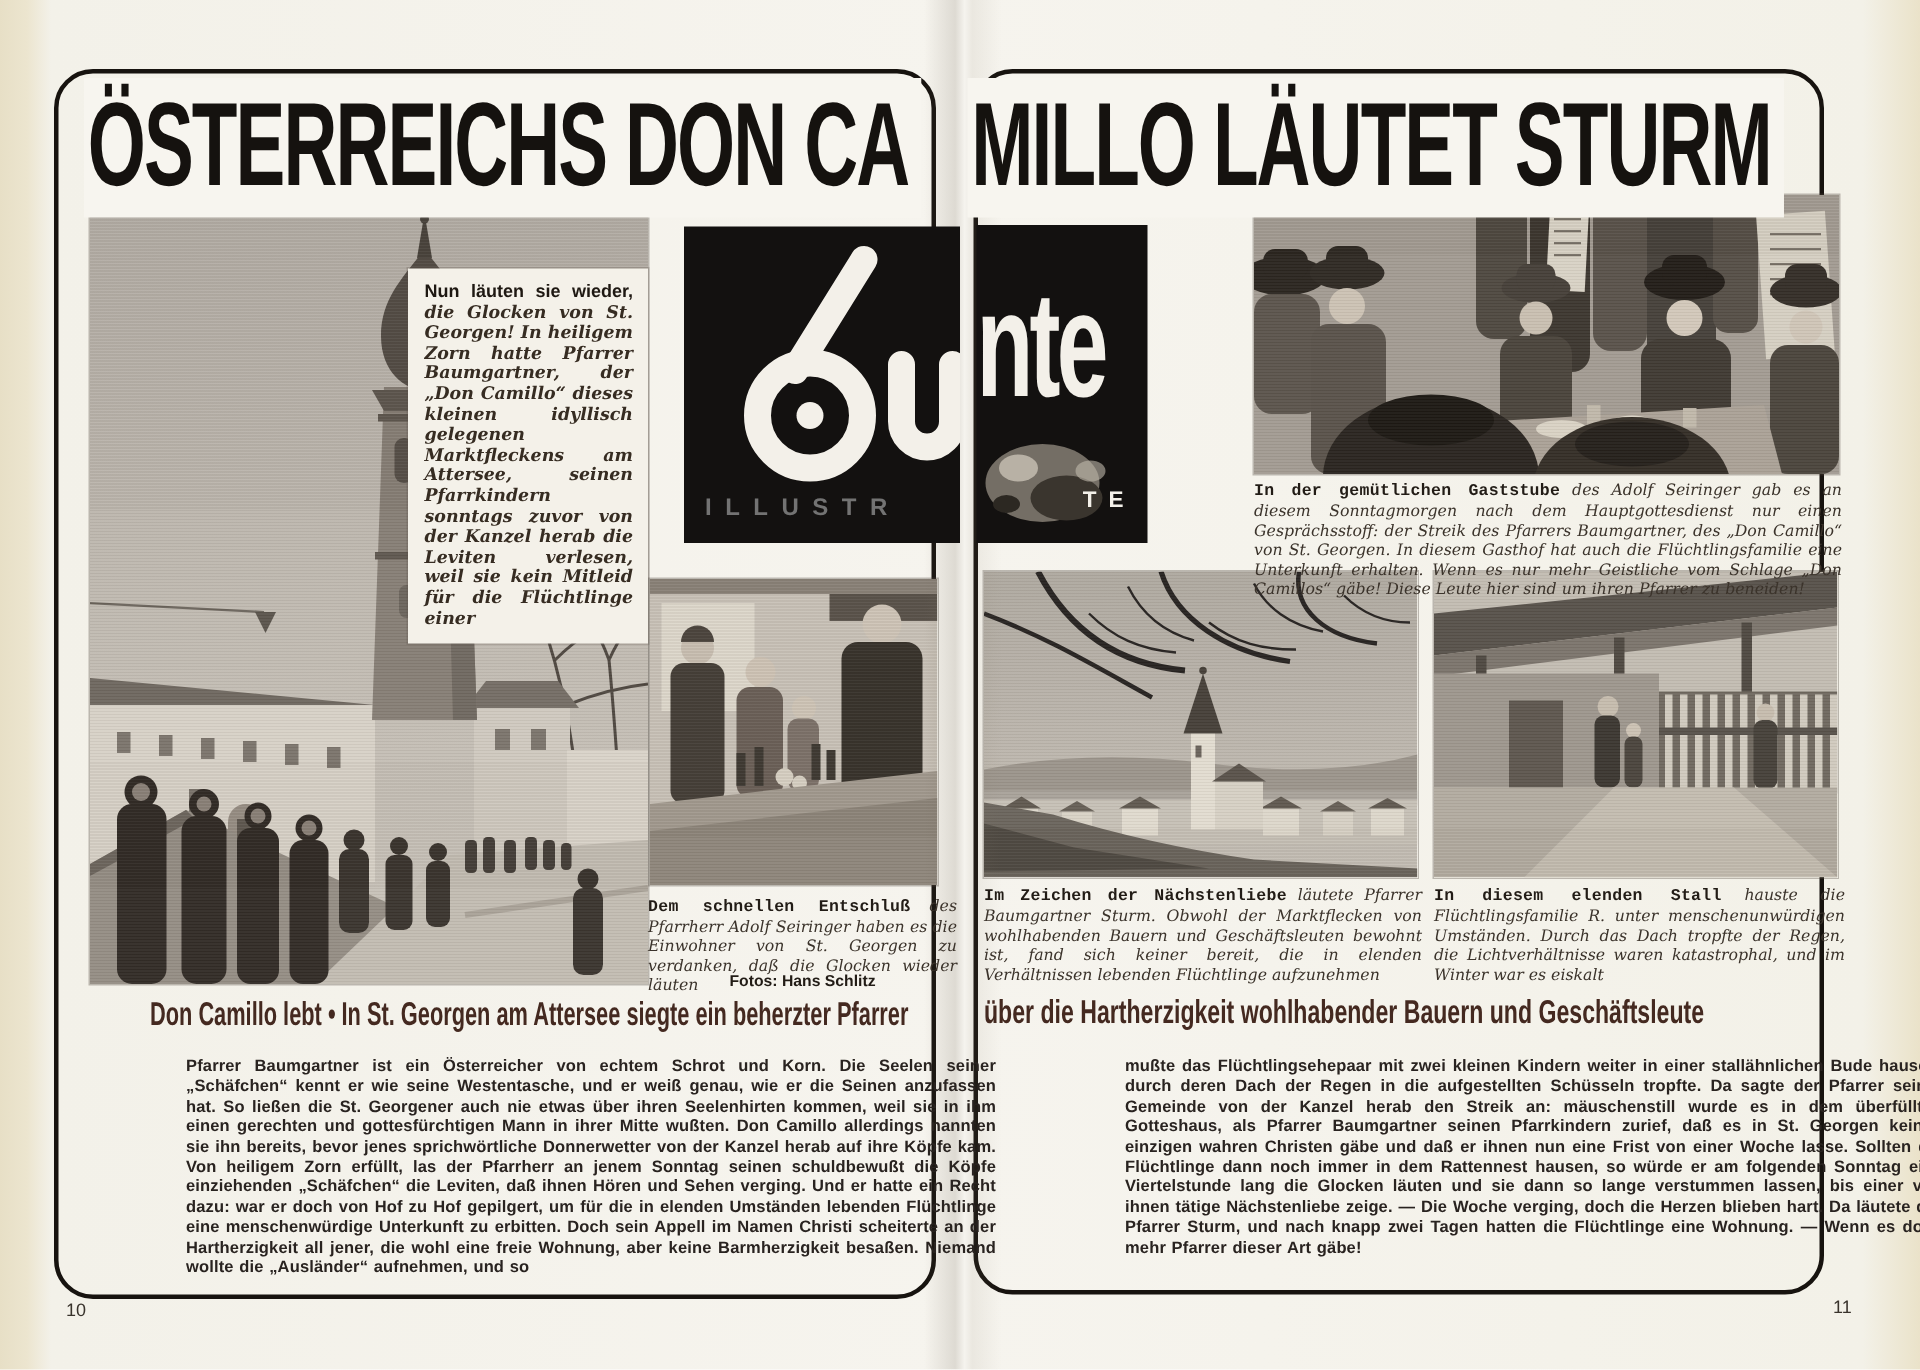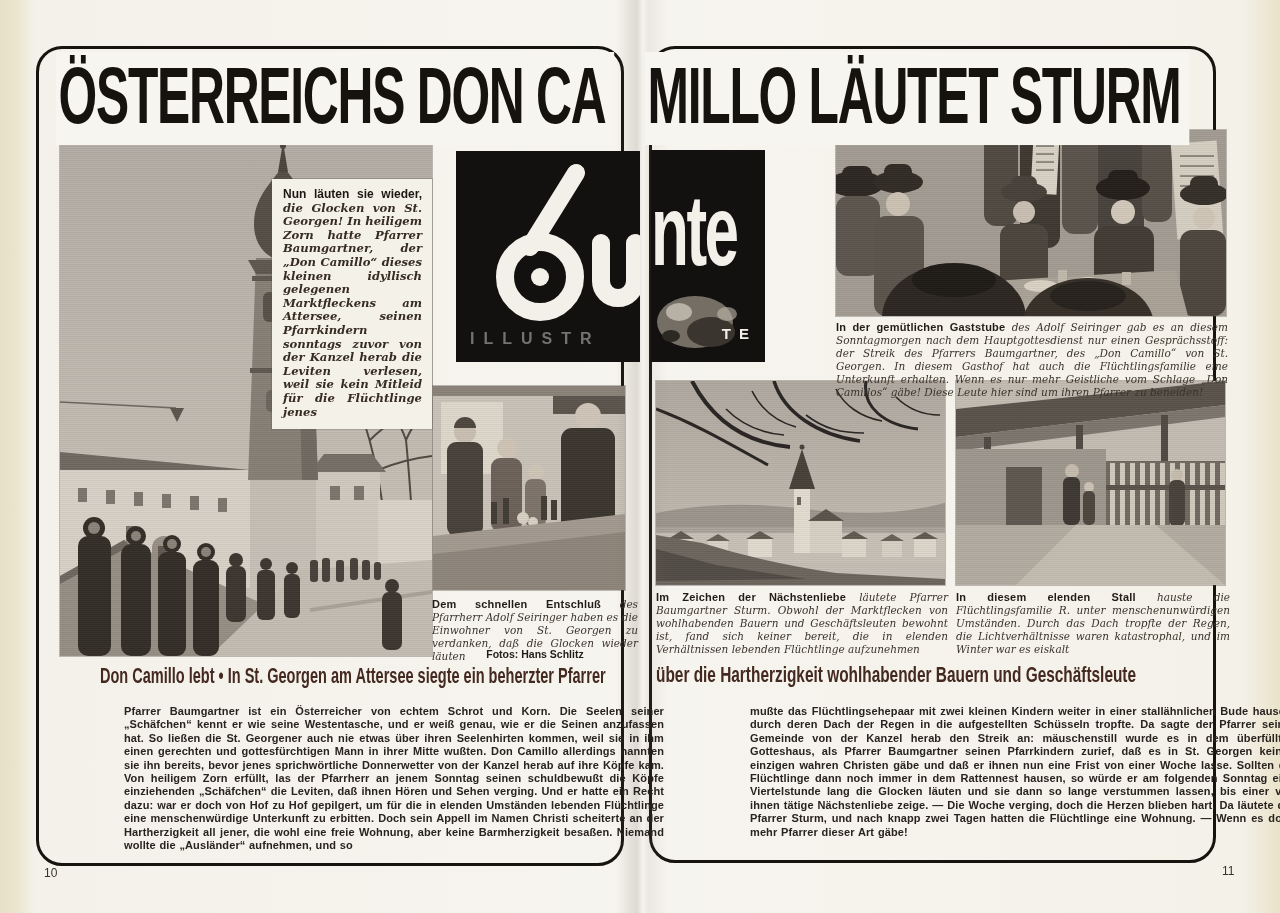--- a/index.html
+++ b/index.html
@@ -28,21 +28,21 @@
   #subhl-left{left:100px;top:663px;transform:scaleX(.66);}
   #subhl-right{left:656px;top:662px;transform:scaleX(.70);}
   
   .bodycopy{position:absolute;z-index:5;font-weight:700;font-size:11px;line-height:13.4px;
       color:#292320;text-align:justify;letter-spacing:.1px;word-spacing:.6px;margin-left:36px;}
   #body-left{left:88px;top:705px;width:540px;}
   #body-right{left:714px;top:705px;width:545px;}
   
   .cap{position:absolute;z-index:5;font-family:"DejaVu Serif",serif;font-style:italic;
       font-size:10.5px;line-height:12.9px;color:#3b332b;text-align:justify;}
-  .cap .lead{font-family:Liberation Sans, sans-serif;font-style:normal;font-weight:700;
+  .cap .lead{font-family:Liberation Mono, monospace;font-style:normal;font-weight:700;
       font-size:11px;color:#221c16;letter-spacing:.2px;}
   #cap-gaststube{left:836px;top:321px;width:392px;}
   #cap-entschluss{left:432px;top:598px;width:206px;}
   #cap-village{left:656px;top:591px;width:292px;}
   #cap-stall{left:956px;top:591px;width:274px;}
   #credit{left:432px;top:648px;width:206px;text-align:center;font-weight:700;font-size:10.5px;
       color:#221c16;z-index:5;position:absolute;}
   
   #overlay-cap{left:272px;top:179px;width:160px;z-index:5;position:absolute;background:#f4f1e9;
       padding:9px 10px 10px 11px;box-sizing:border-box;font-family:"DejaVu Serif",serif;
@@ -178,21 +178,21 @@
       <circle cx="34" cy="388" r="6"></circle>
         <circle cx="76" cy="396" r="5"></circle>
         <circle cx="112" cy="404" r="5"></circle>
         <circle cx="146" cy="412" r="5"></circle>
     </g>
   </svg>
 </div>
 
 <div id="overlay-cap">
   <span class="lead">Nun läuten sie wieder,</span>
-  <span>die Glocken von St. Georgen! In heiligem Zorn hatte Pfarrer Baumgartner, der „Don Camillo“ dieses kleinen idyllisch gelegenen Marktfleckens am Attersee, seinen Pfarrkindern sonntags zuvor von der Kanzel herab die Leviten verlesen, weil sie kein Mitleid für die Flüchtlinge jenes</span>
+  <span>die Glocken von St. Georgen! In heiligem Zorn hatte Pfarrer Baumgartner, der „Don Camillo“ dieses kleinen idyllisch gelegenen Marktfleckens am Attersee, seinen Pfarrkindern sonntags zuvor von der Kanzel herab die Leviten verlesen, weil sie kein Mitleid für die Flüchtlinge einer</span>
 </div>
 
 <div id="logo-left" class="logo-block">
   <svg width="184" height="211" viewBox="0 0 184 211">
     <g stroke="#f3f0e9" stroke-width="18" fill="none" stroke-linecap="round">
       <path d="M120,22 L74,96"></path>
       <circle cx="84" cy="126" r="35"></circle>
       <path d="M145,92 L145,130 A17,17 0 0 0 179,130 L179,92"></path>
     </g>
     <circle cx="84" cy="126" r="9" fill="#f3f0e9"></circle>

